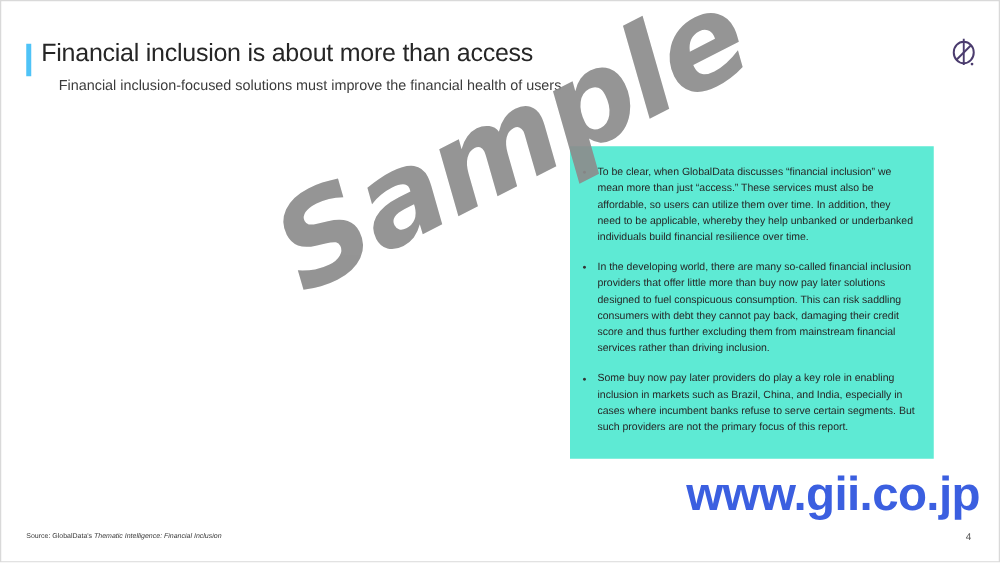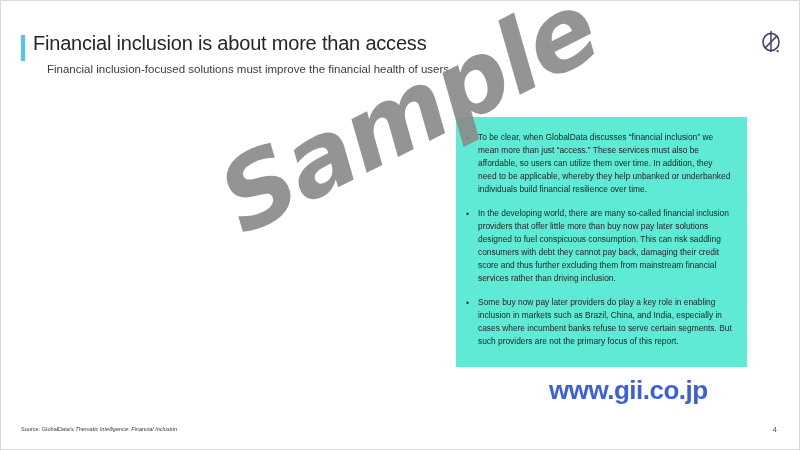--- a/index.html
+++ b/index.html
@@ -139,21 +139,21 @@
     white-space: nowrap;
     letter-spacing: -2px;
   }
 
   
   #url-watermark {
     position: absolute;
     left: 548px;
     top: 374px;
     font-family: "Liberation Sans", sans-serif;
-    font-size: 26px;
+    font-size: 38px;
     font-weight: bold;
     color: #3B5FE0;
     letter-spacing: -0.5px;
     white-space: nowrap;
   }
 
   
   #source-note {
     position: absolute;
     left: 20px;

